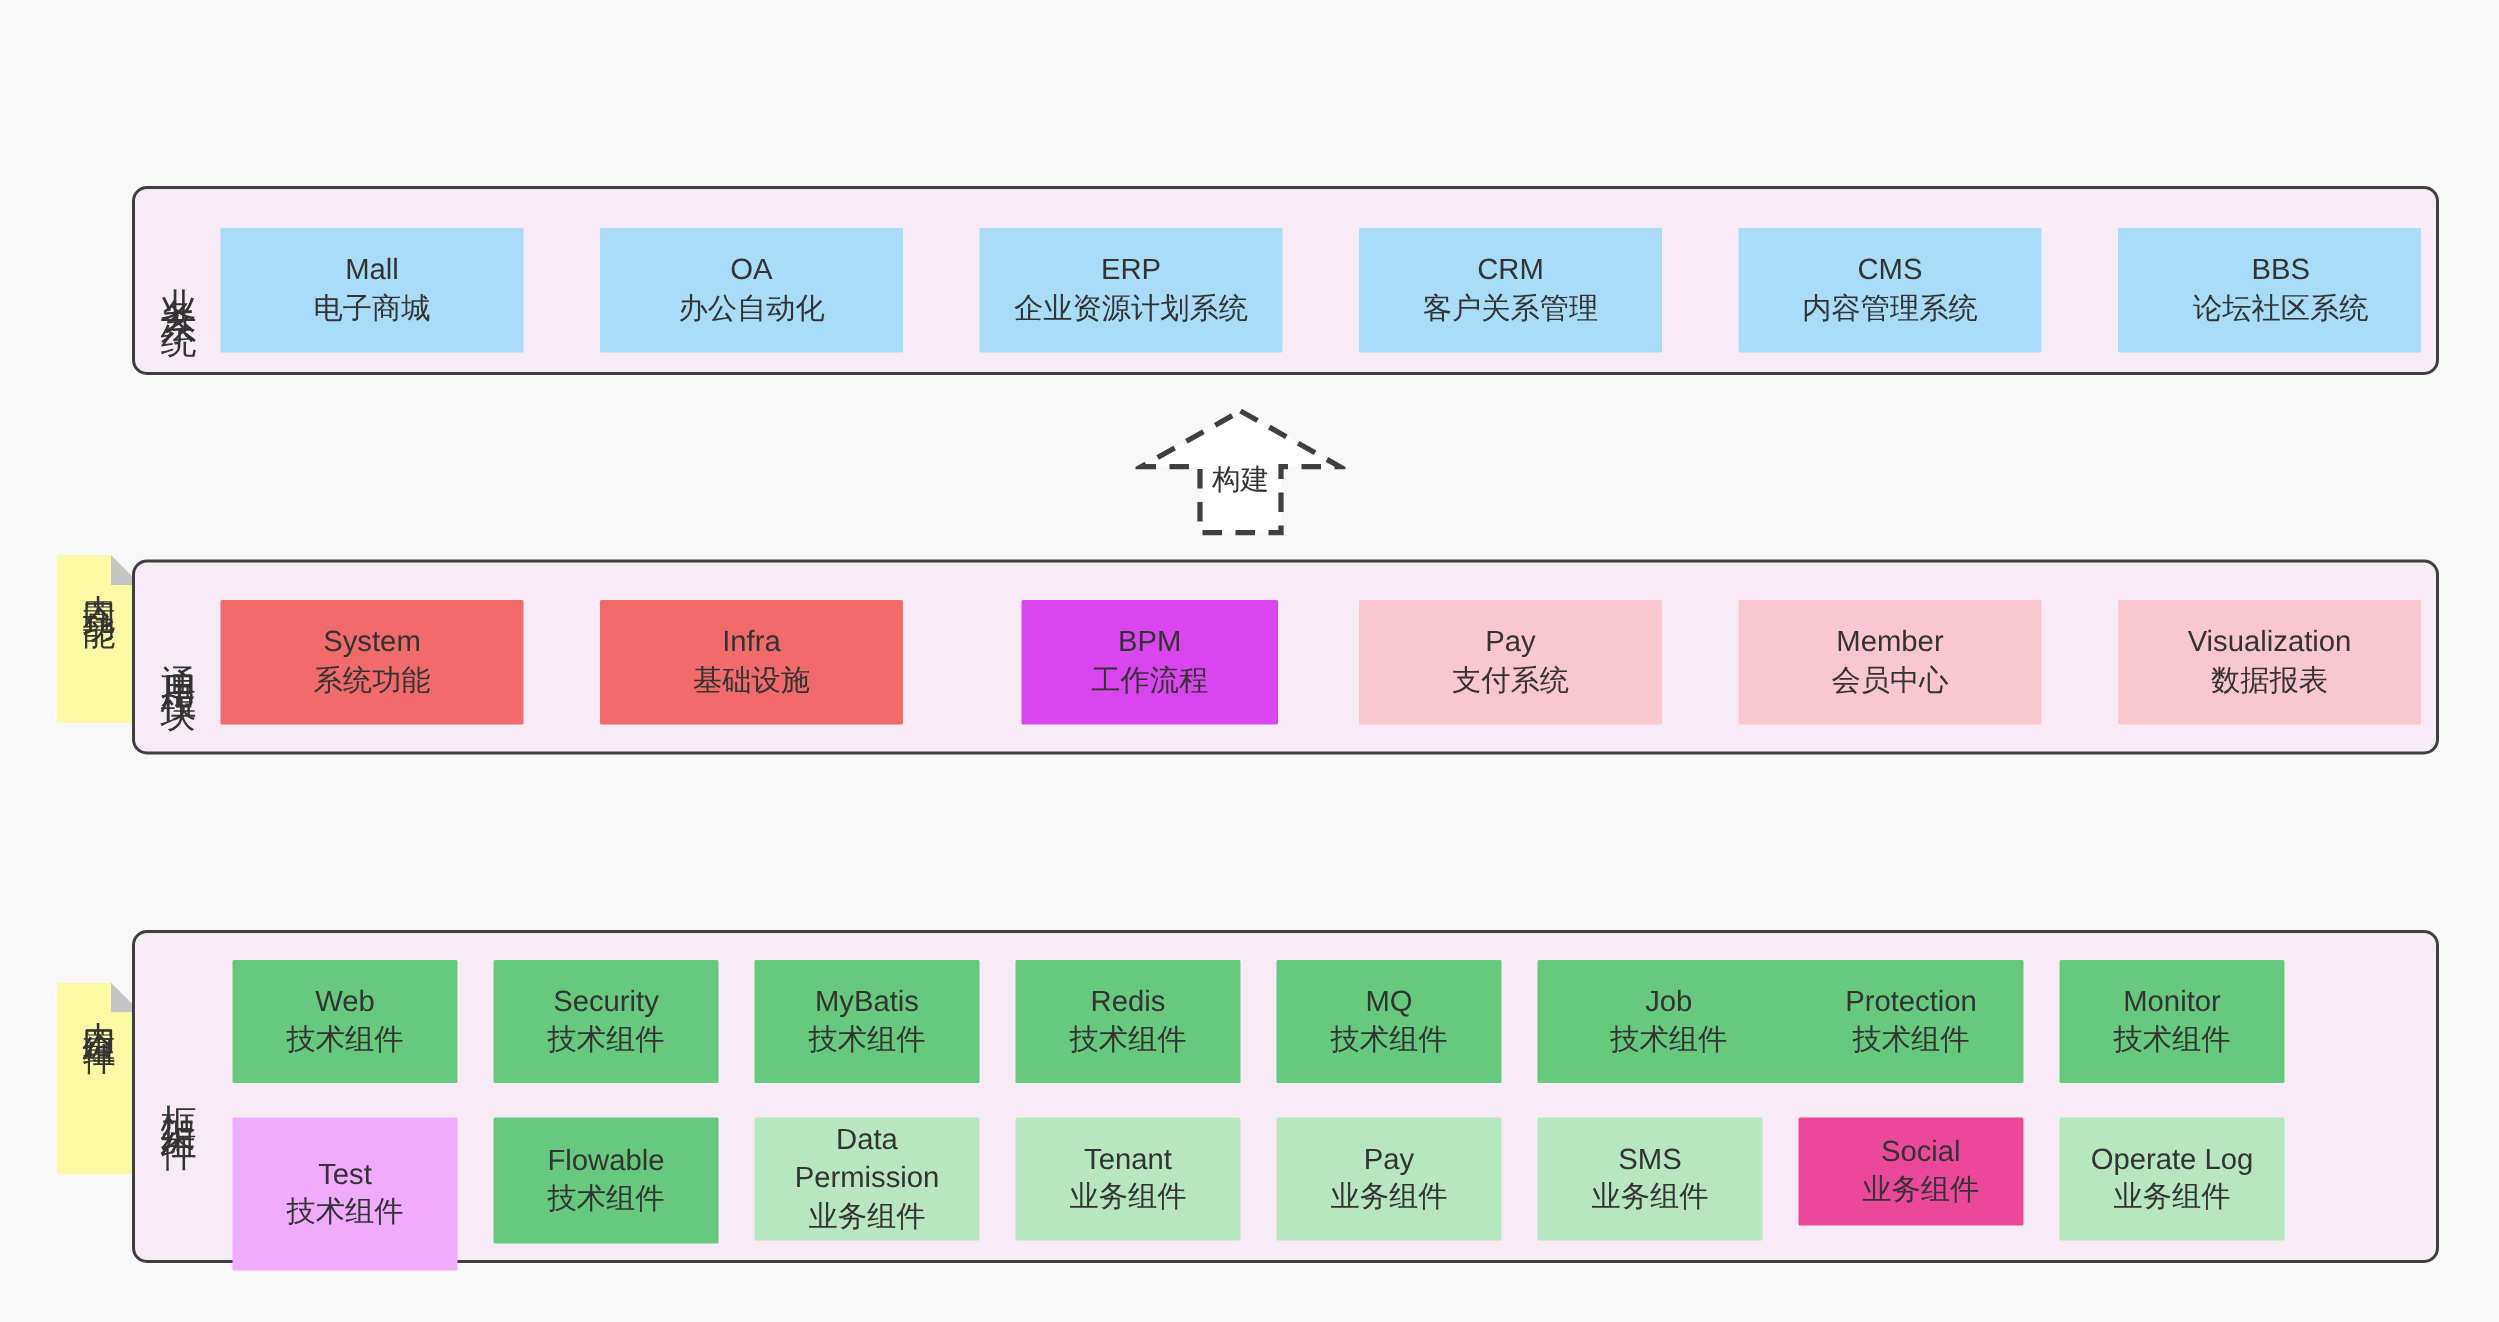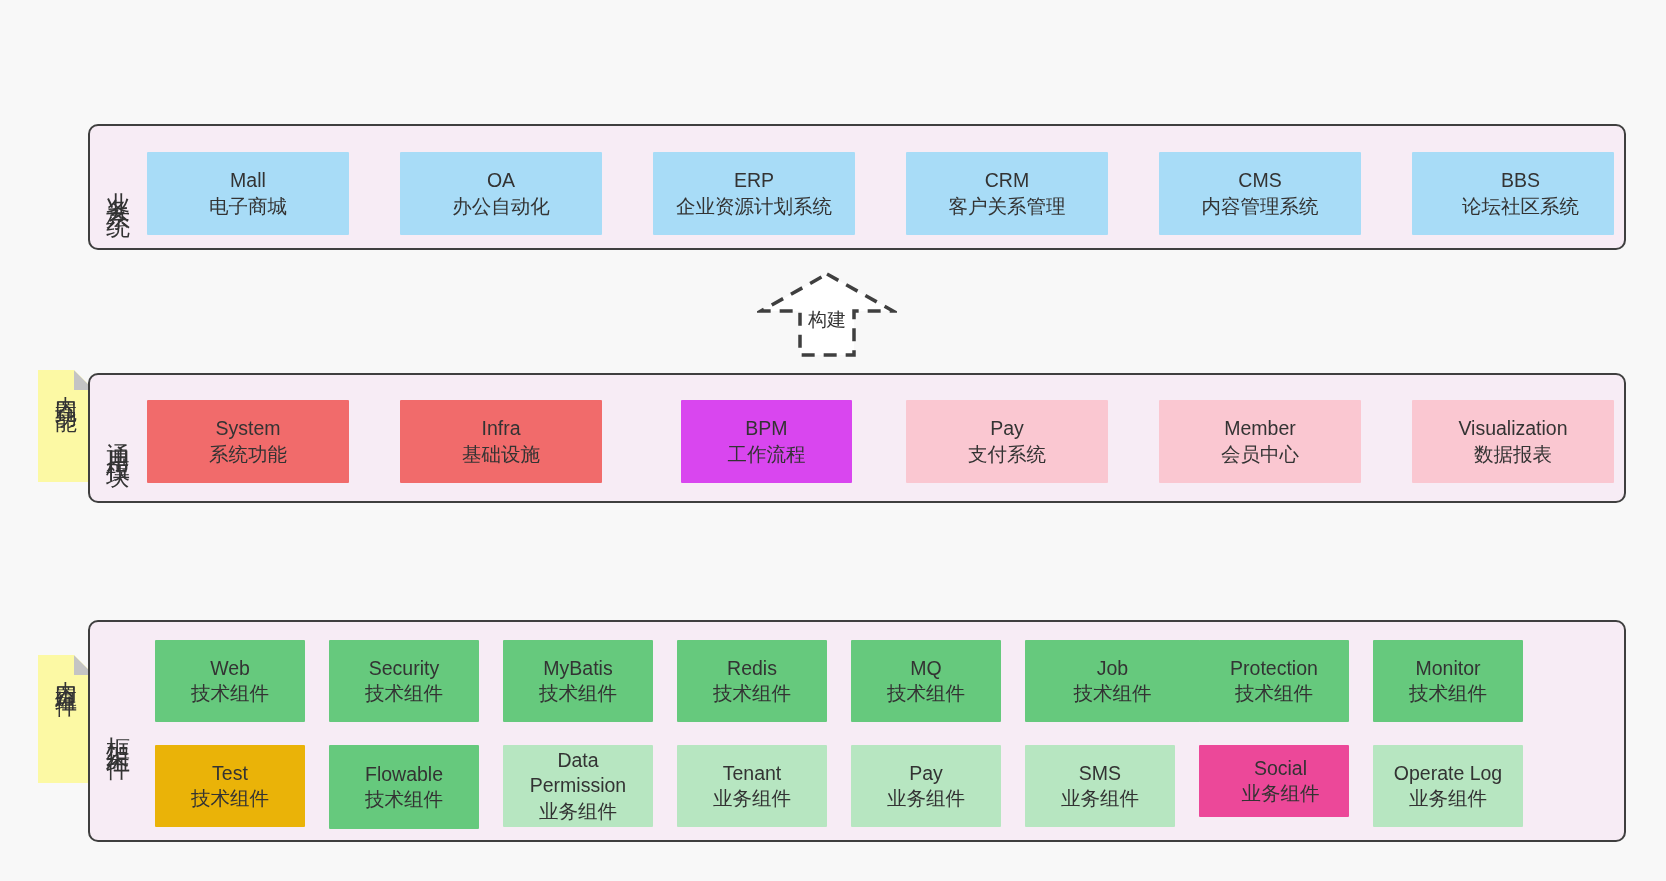--- a/index.html
+++ b/index.html
@@ -192,21 +192,21 @@
           <div class="node-sub">技术组件</div>
         </div>
         <div class="node" style="left: 1109px; top: 18px; width: 150px; height: 82px; background: rgb(102, 201, 125);">
           <div class="node-title">Protection</div>
           <div class="node-sub">技术组件</div>
         </div>
         <div class="node" style="left: 1283px; top: 18px; width: 150px; height: 82px; background: rgb(102, 201, 125);">
           <div class="node-title">Monitor</div>
           <div class="node-sub">技术组件</div>
         </div>
-        <div class="node" style="left: 65px; top: 123px; width: 150px; height: 82px; background: #eab308;">
+        <div class="node" style="left: 65px; top: 123px; width: 150px; height: 102px; background: #f0abfc;">
           <div class="node-title">Test</div>
           <div class="node-sub">技术组件</div>
         </div>
         <div class="node" style="left: 239px; top: 123px; width: 150px; height: 84px; background: rgb(102, 201, 125);">
           <div class="node-title">Flowable</div>
           <div class="node-sub">技术组件</div>
         </div>
         <div class="node" style="left: 413px; top: 123px; width: 150px; height: 82px; background: rgb(183, 230, 193);">
           <div class="node-title">Data Permission</div>
           <div class="node-sub">业务组件</div>

